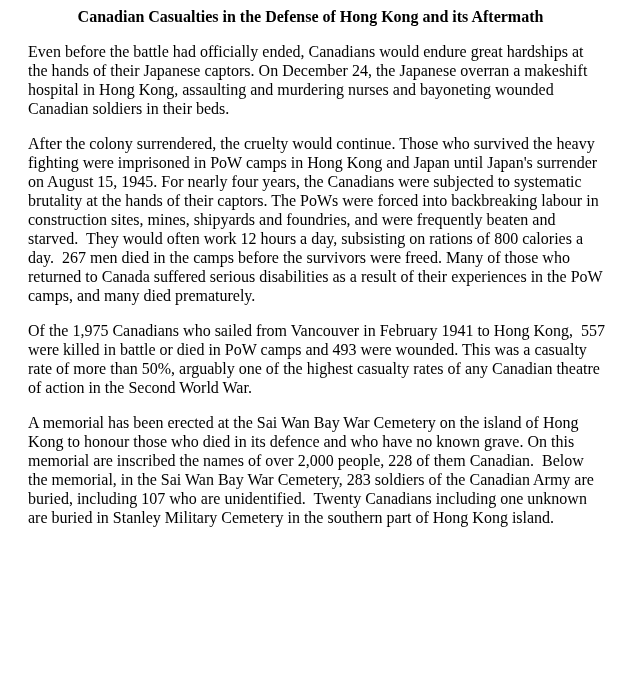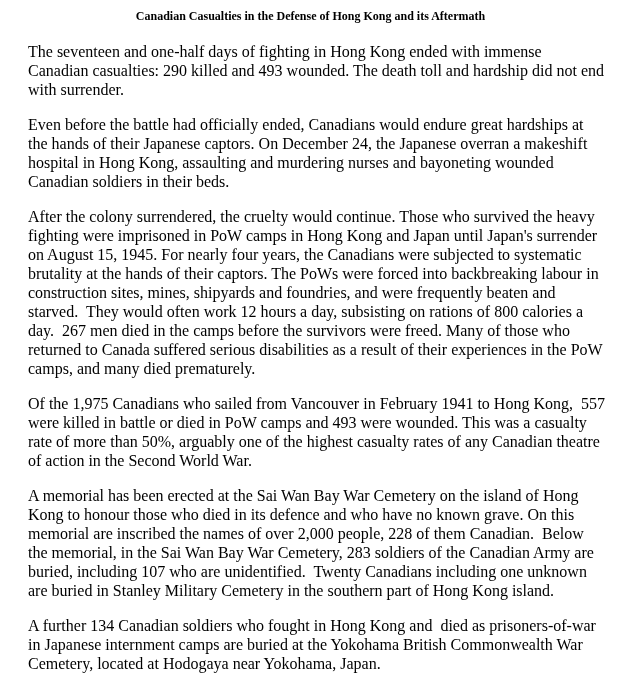--- a/index.html
+++ b/index.html
@@ -17,41 +17,38 @@
     height: 676px;
     box-sizing: border-box;
     padding-top: 7px;
     background: #ffffff;
     color: #000000;
     font-family: "Liberation Serif", "DejaVu Serif", serif;
     font-size: 16px;
     line-height: 19px;
   }
   .doc-title {
-    font-size: 12px;
+    font-size: 16px;
     font-weight: bold;
     text-align: center;
     margin: 0 0 16px 0;
     line-height: 19px;
     white-space: pre;
   }
   .para {
     margin: 0 0 16px 28px;
     white-space: pre; 
   }
 </style>
 </head>
 <body>
 
 <div class="page">
   <h1 class="doc-title">Canadian Casualties in the Defense of Hong Kong and its Aftermath</h1>
 
-  <p class="para">The seventeen and one-half days of fighting in Hong Kong ended with immense
-Canadian casualties: 290 killed and 493 wounded. The death toll and hardship did not end
-with surrender.</p>
 
   <p class="para">Even before the battle had officially ended, Canadians would endure great hardships at
 the hands of their Japanese captors. On December 24, the Japanese overran a makeshift
 hospital in Hong Kong, assaulting and murdering nurses and bayoneting wounded
 Canadian soldiers in their beds.</p>
 
   <p class="para">After the colony surrendered, the cruelty would continue. Those who survived the heavy
 fighting were imprisoned in PoW camps in Hong Kong and Japan until Japan's surrender
 on August 15, 1945. For nearly four years, the Canadians were subjected to systematic
 brutality at the hands of their captors. The PoWs were forced into backbreaking labour in
@@ -66,16 +63,13 @@
 rate of more than 50%, arguably one of the highest casualty rates of any Canadian theatre
 of action in the Second World War.</p>
 
   <p class="para">A memorial has been erected at the Sai Wan Bay War Cemetery on the island of Hong
 Kong to honour those who died in its defence and who have no known grave. On this
 memorial are inscribed the names of over 2,000 people, 228 of them Canadian.  Below
 the memorial, in the Sai Wan Bay War Cemetery, 283 soldiers of the Canadian Army are
 buried, including 107 who are unidentified.  Twenty Canadians including one unknown
 are buried in Stanley Military Cemetery in the southern part of Hong Kong island.</p>
 
-  <p class="para">A further 134 Canadian soldiers who fought in Hong Kong and  died as prisoners-of-war
-in Japanese internment camps are buried at the Yokohama British Commonwealth War
-Cemetery, located at Hodogaya near Yokohama, Japan.</p>
 </div>
 
 </body></html>

